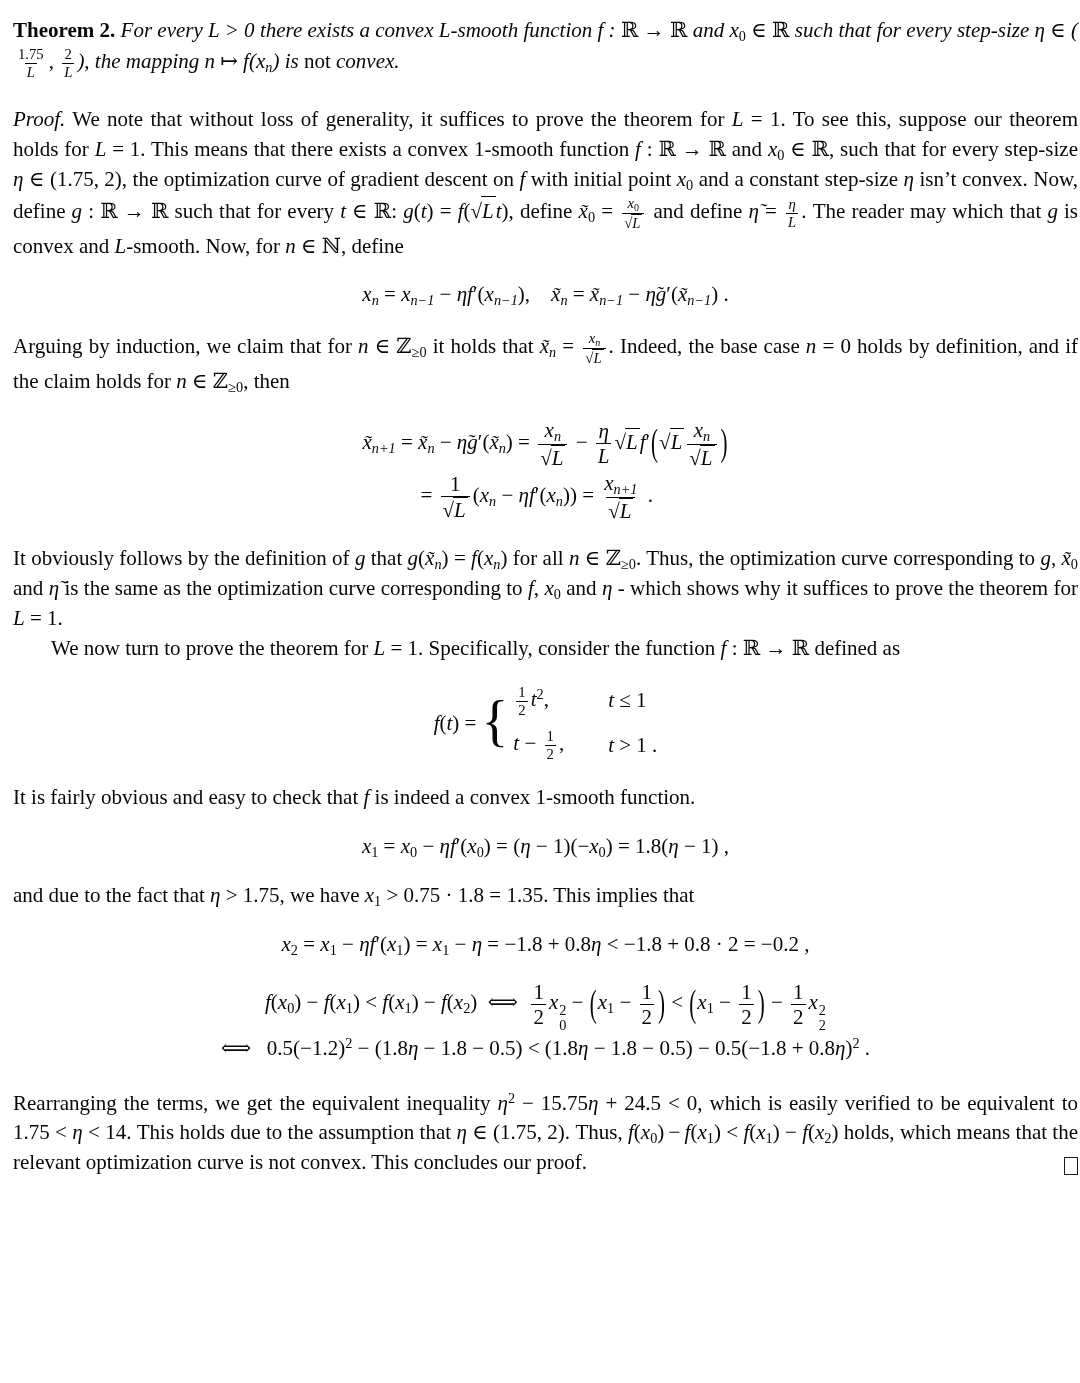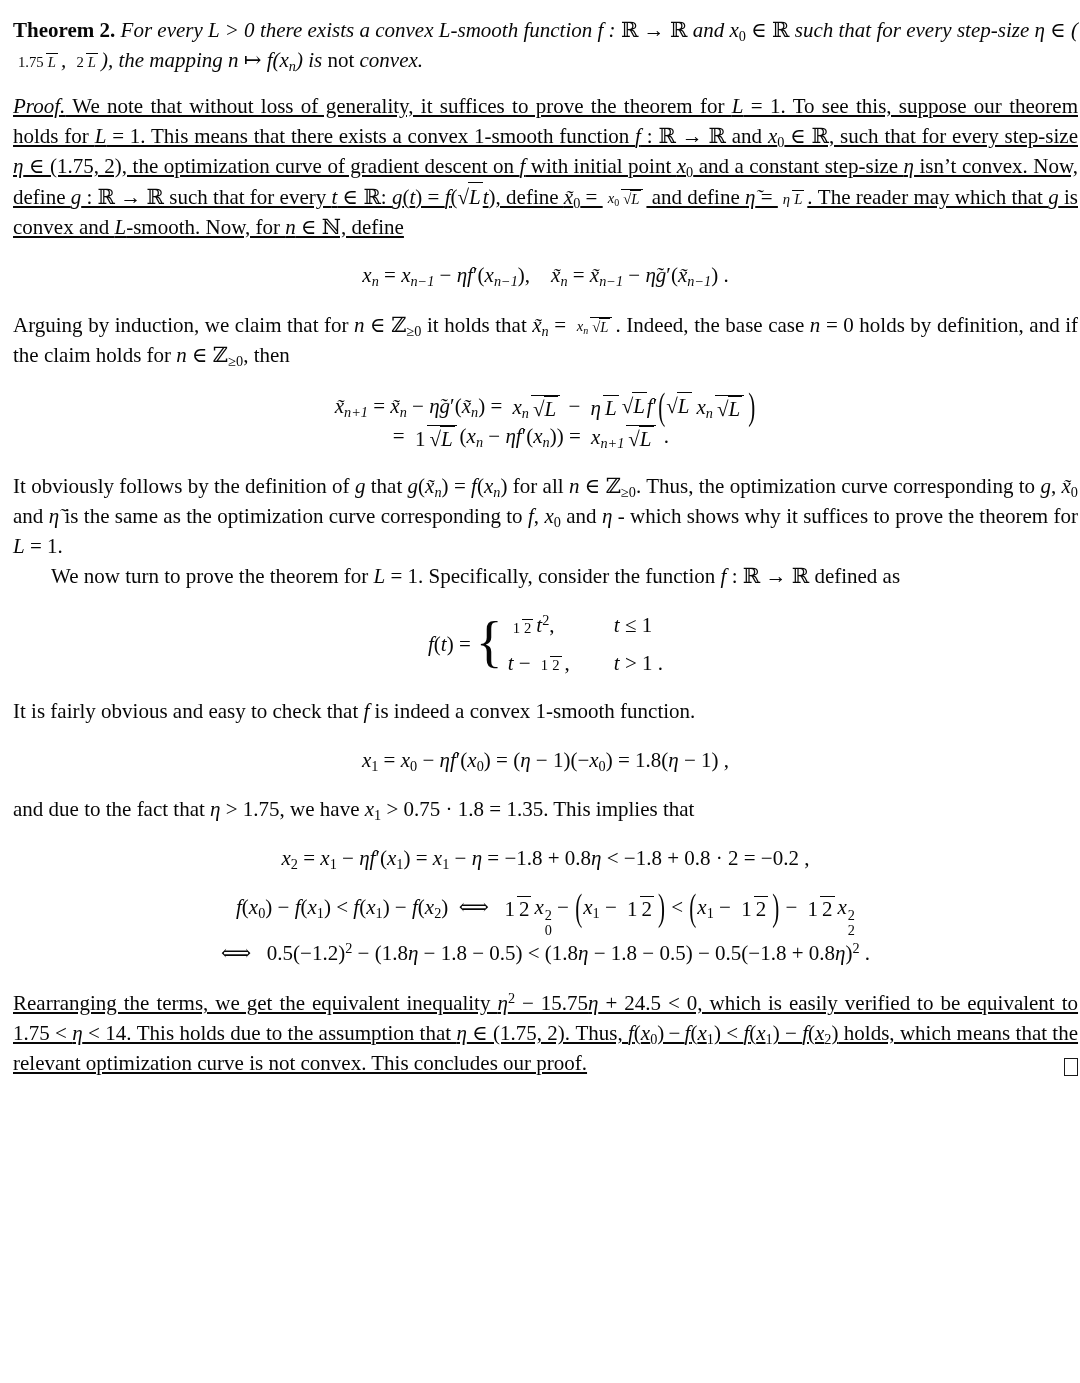--- a/index.html
+++ b/index.html
@@ -10,41 +10,41 @@
     font-size:21px;
   }
   .doc{padding:16px 2px 0 13px;}
   .para{text-align:justify;line-height:1.42;margin:0;}
   .rm{font-style:normal;}
   .it{font-style:italic;}
   .bf{font-weight:700;}
   .sb{font-size:0.68em;vertical-align:-0.26em;}
   .sp{font-size:0.68em;vertical-align:0.52em;}
   .ss{display:inline-flex;flex-direction:column;align-items:flex-start;font-size:0.68em;line-height:1.05;vertical-align:-0.45em;margin-left:1px;}
-  .fr{display:inline-flex;flex-direction:row;align-items:flex-end;vertical-align:middle;margin:0 3px;line-height:1.15;}
+  .fr{display:inline-flex;flex-direction:column;align-items:center;vertical-align:middle;margin:0 3px;line-height:1.15;}
   .fr > .nu{padding:0 2px;}
   .fr > .de{border-top:1.3px solid currentColor;padding:0 2px;}
   .para .fr{font-size:0.70em;}
   .sqrt{display:inline-flex;align-items:baseline;}
   .rad{margin-right:-1px;}
   .radand{border-top:1.3px solid currentColor;padding:0 2px 0 1px;}
   .disp{text-align:center;line-height:1.3;margin:20px 0;}
   .disp .fr{font-size:1em;}
   .eline{display:block;margin:1px 0;}
   .algn{display:inline-block;text-align:left;}
   .l2{margin-left:58px;}
   .bigp{display:inline-block;vertical-align:middle;transform:scaleY(1.8);padding:0 1px;}
   .cases{display:inline-flex;align-items:center;gap:5px;}
   .brace{font-size:56px;font-weight:300;line-height:0.9;transform:translateY(-2px);}
   .cgrid{display:inline-grid;grid-template-columns:auto auto;column-gap:44px;row-gap:10px;text-align:left;align-items:center;}
   .cases .fr{font-size:0.70em;}
   .indent{text-indent:38px;}
   .rel{position:relative;}
   .qed{position:absolute;right:0;bottom:3px;width:12px;height:16px;border:1.5px solid #1a1a1a;}
-  .mt24{margin-top:16px;text-decoration:underline;}
+  .mt24{margin-top:24px;}
   .mt26{}
   .mt2{margin-top:2px;}
 </style>
 </head>
 <body>
 
 <div class="doc">
 
   <p class="para"><span class="bf">Theorem 2.</span><span class="rm"> </span><span class="it">For every L &gt; 0 there exists a convex L-smooth function f : </span><span class="rm">ℝ → ℝ</span><span class="it"> and x</span><span class="sb">0</span><span class="it"> ∈ </span><span class="rm">ℝ</span><span class="it"> such that for every step-size η ∈ (</span><span class="fr">
         <span class="nu"><span class="rm">1.75</span></span>

